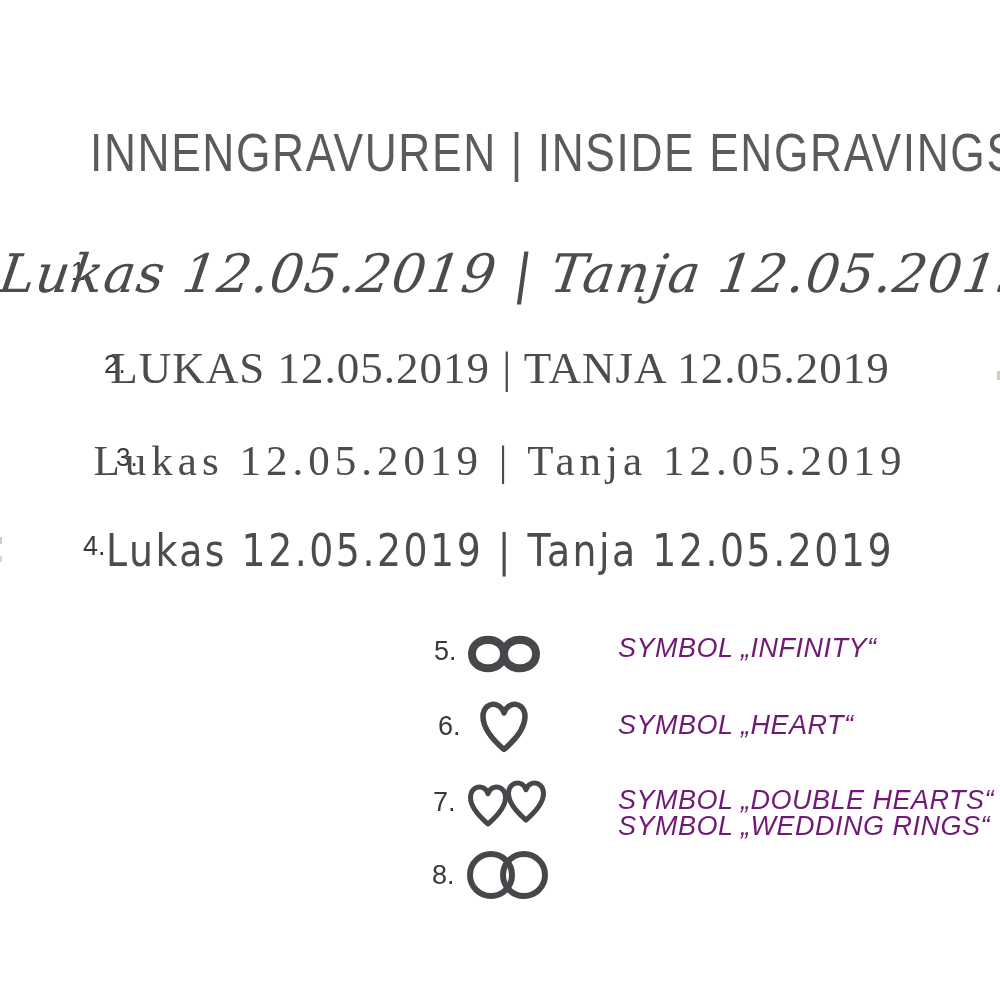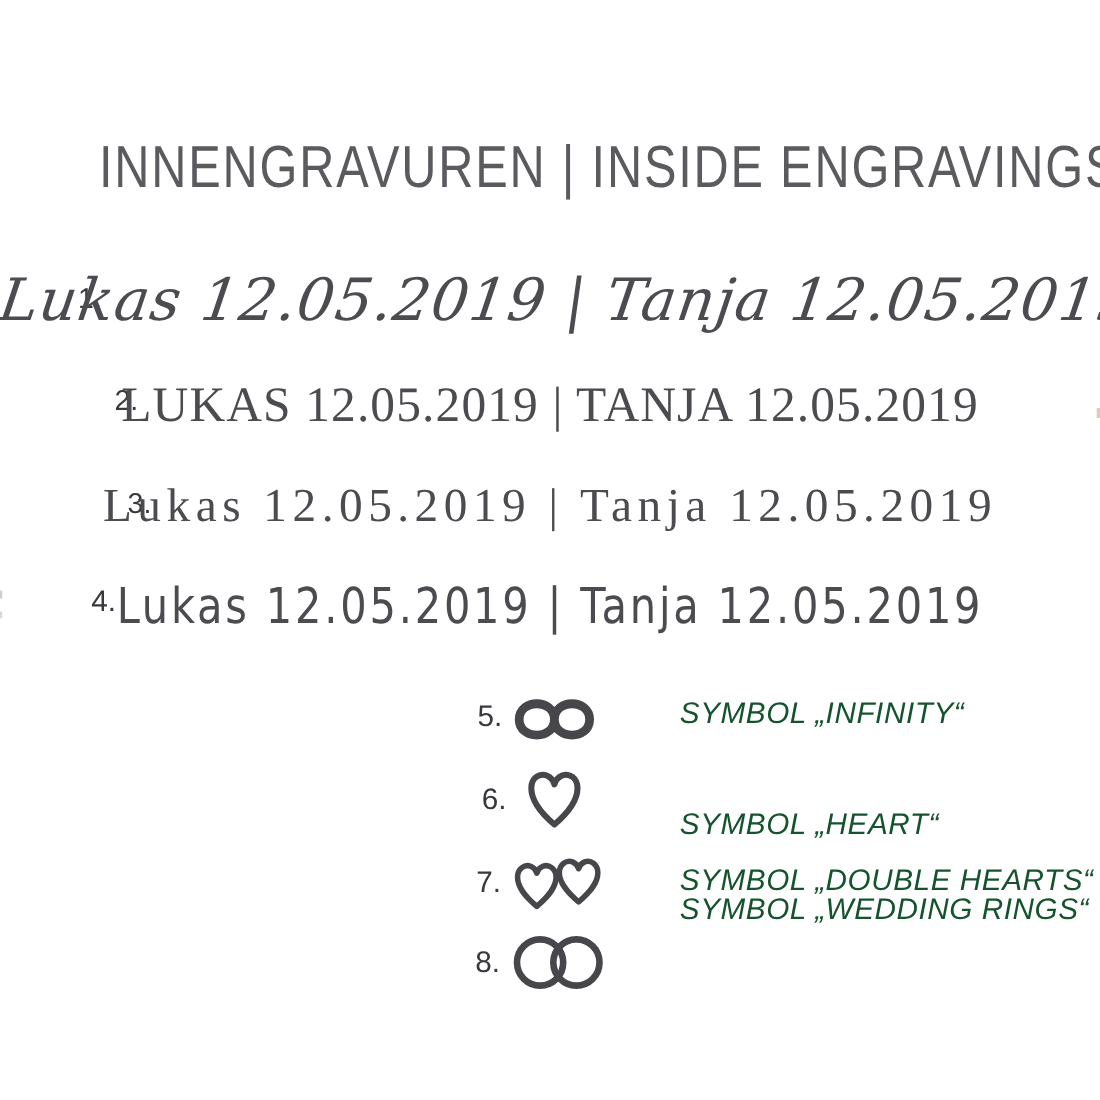--- a/index.html
+++ b/index.html
@@ -94,25 +94,25 @@
   .icon-rings         { left: 466px; top: 848px; }
 
   
   .symlabel {
     position: absolute;
     left: 618px;
     font-family: "Liberation Sans", sans-serif;
     font-style: italic;
     font-size: 27px;
     letter-spacing: 0.5px;
-    color: #14532d;
+    color: #701a75;
     white-space: nowrap;
   }
   .symlabel-5 { top: 633px; }
-  .symlabel-6 { top: 734px; }
+  .symlabel-6 { top: 710px; }
   .symlabel-7 { top: 785px; }
   .symlabel-8 { top: 811px; }
 
   
   .artifact { position: absolute; }
   .artifact-right  { right: 0; top: 371px; width: 3px; height: 9px; background: #c9b49c; opacity: 0.7; }
   .artifact-left-1 { left: 0; top: 537px; width: 2px; height: 7px; background: #8e8e94; opacity: 0.45; }
   .artifact-left-2 { left: 0; top: 556px; width: 2px; height: 6px; background: #8e8e94; opacity: 0.35; }
 </style>
 </head>

